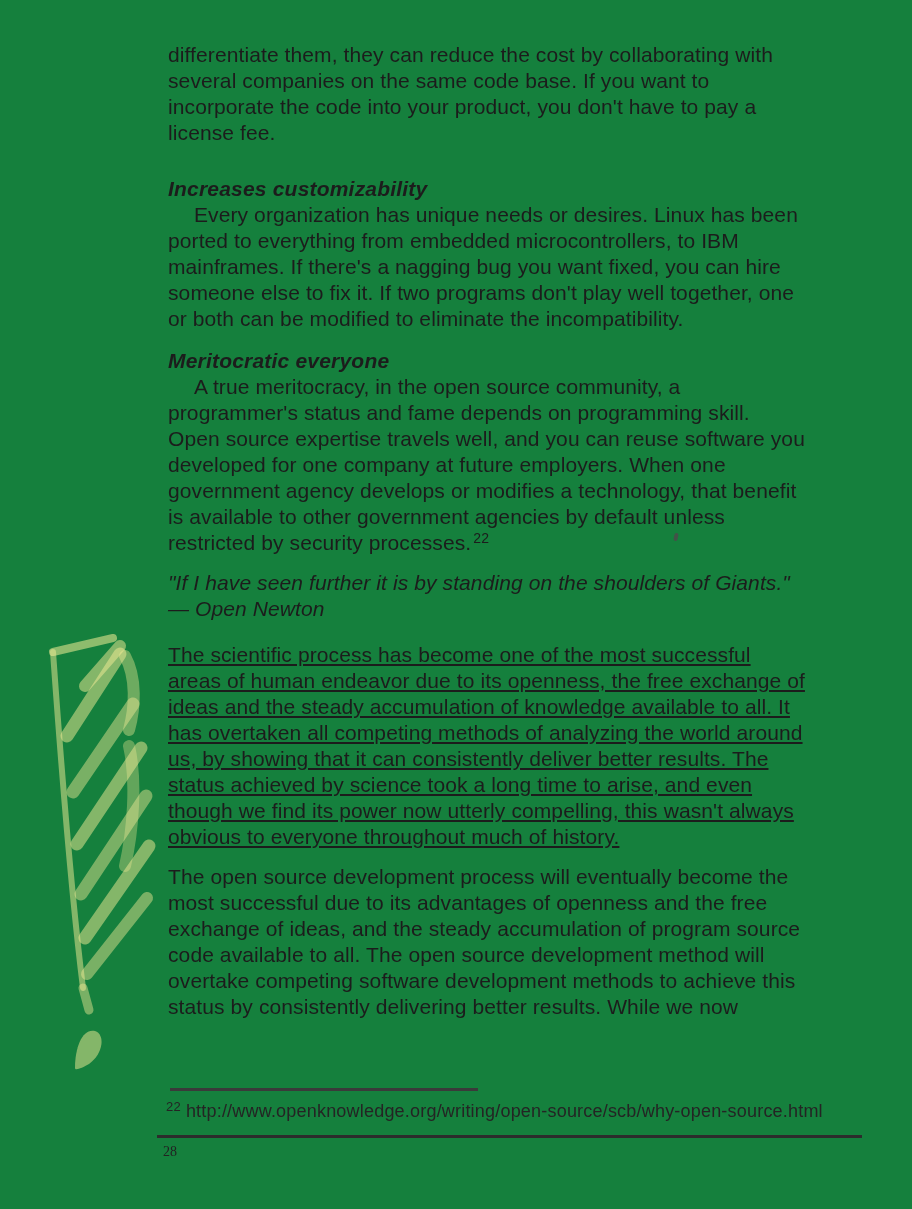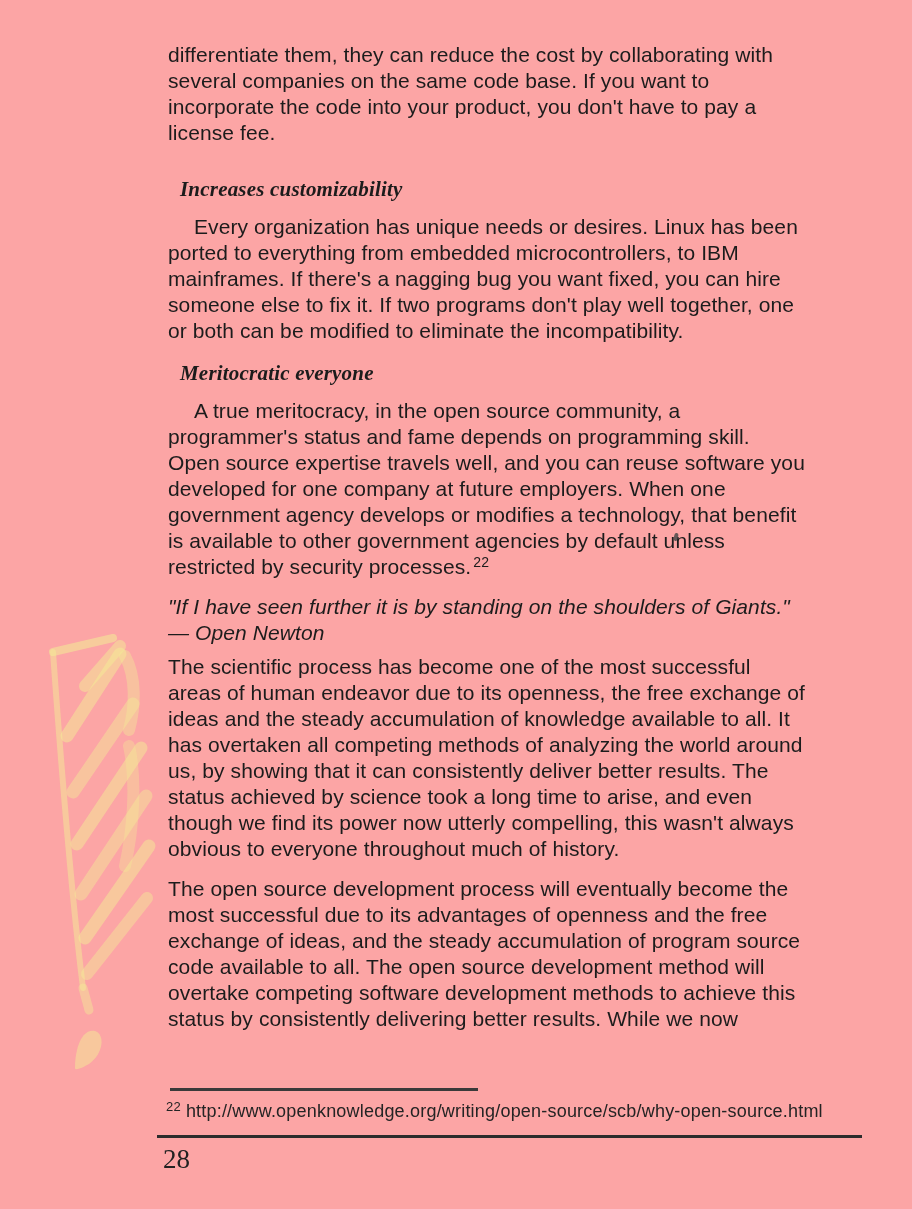--- a/index.html
+++ b/index.html
@@ -1,20 +1,20 @@
 <!DOCTYPE html>
 <html style="--hl: #f3ec96;"><head>
 <meta charset="utf-8">
 <style>
   html, body { margin: 0; padding: 0; }
   .page {
     position: relative;
     width: 912px;
     height: 1209px;
-    background: #fca5a5;
+    background: #15803d;
     overflow: hidden;
     font-family: "Liberation Sans", sans-serif;
     color: #1c1c1c;
   }
   .column {
     position: absolute;
     left: 168px;
     top: 42px;
     width: 700px;
   }
@@ -24,26 +24,25 @@
     margin: 0;
     white-space: pre-line;
     letter-spacing: 0.1px;
   }
   .indent { text-indent: 26px; }
   .heading {
     font-size: 21px;
     line-height: 26px;
     font-weight: bold;
     font-style: italic;
-    margin: 12px;
+    margin: 0;
     letter-spacing: 0.2px;
-    font-family: Liberation Serif, serif;
   }
   .mt30 { margin-top: 30px; }
-  .mt20 { margin-top: 8px; }
+  .mt20 { margin-top: 20px; text-decoration: underline; }
   .mt16 { margin-top: 16px; }
   .mt14 { margin-top: 14px; }
   .quote .body { font-style: italic; }
   .fnref {
     font-size: 14px;
     line-height: 0;
     vertical-align: 7px;
     margin-left: 2px;
   }
   .highlighter {
@@ -93,21 +92,21 @@
     top: 1135px;
     width: 705px;
     height: 3px;
     background: #2c2c2c;
   }
   .page-number {
     position: absolute;
     left: 163px;
     top: 1144px;
     font-family: "Liberation Serif", serif;
-    font-size: 27px;
+    font-size: 14px;
     color: #222;
   }
 </style>
 </head>
 <body>
 
 <div class="page">
 
   <svg class="highlighter" width="150" height="480" viewBox="0 0 150 480" fill="none">
     <g stroke="var(--hl)" stroke-linecap="round" fill="none">

